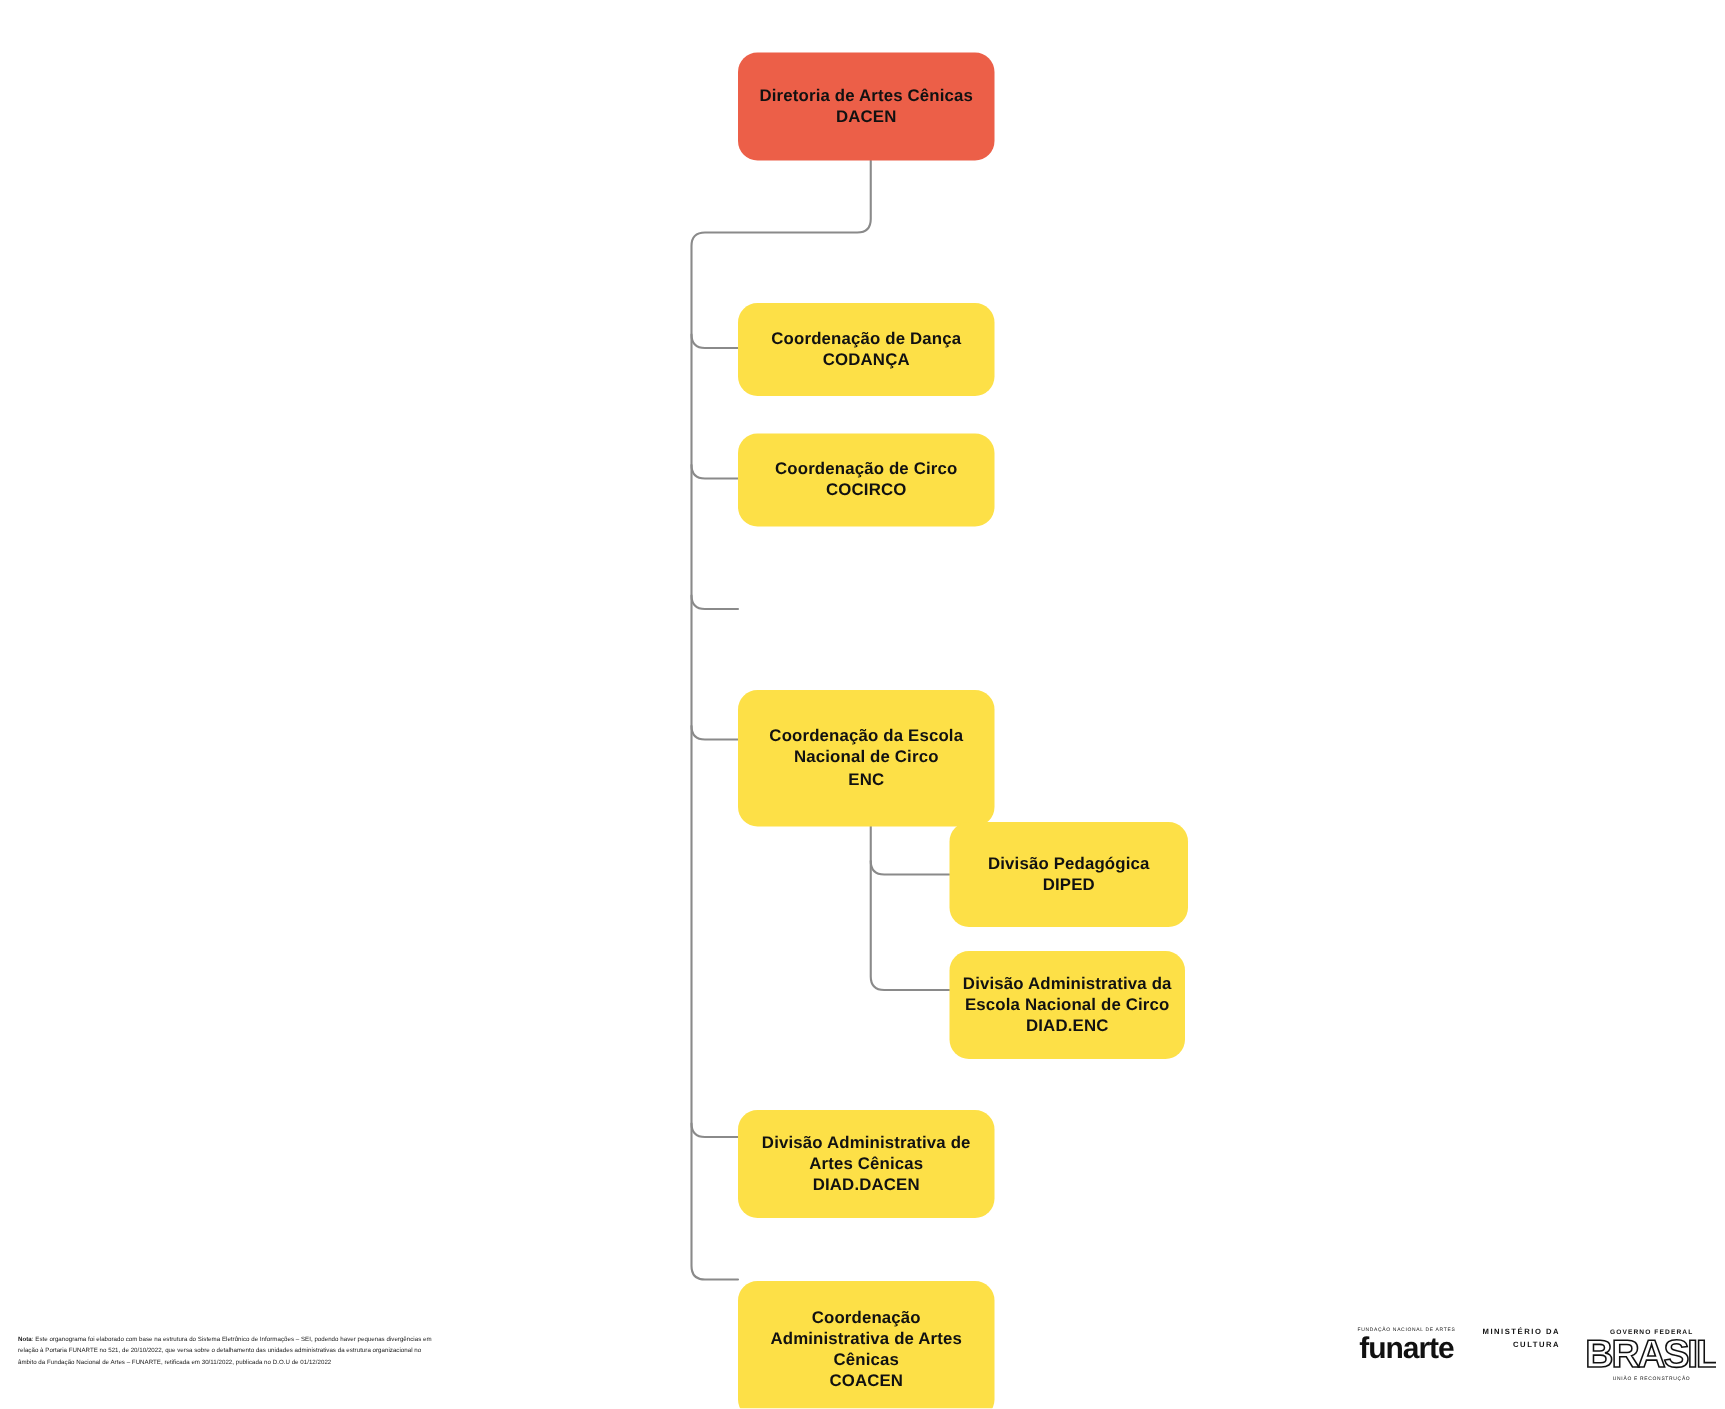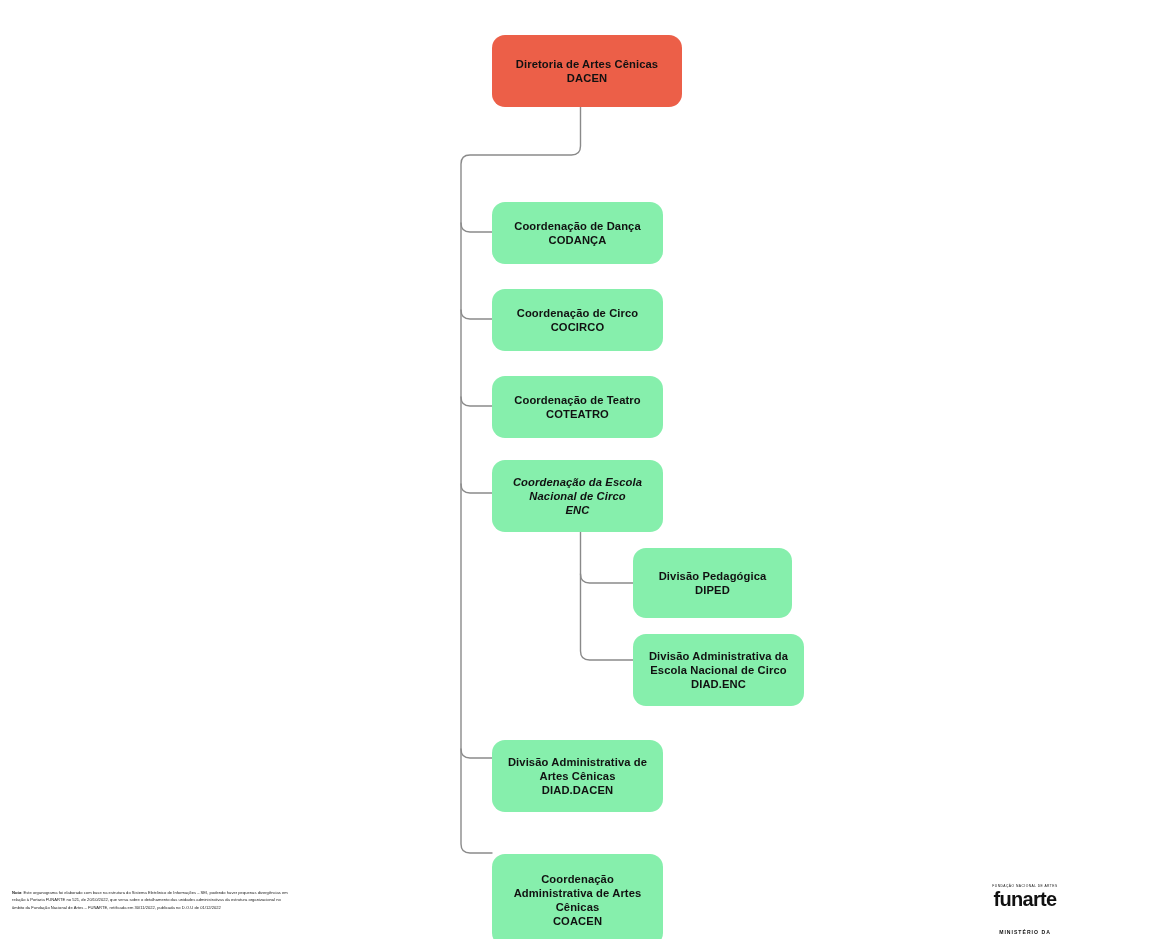--- a/index.html
+++ b/index.html
@@ -54,21 +54,21 @@
     letter-spacing: 0.01em;
   }
   .node .node-label {
     display: block;
     white-space: pre-line;
   }
   .node.root {
     background: #ec5f48;
   }
   .node.child {
-    background: #86efac;
+    background: #fde047;
   }
   
   #footnote {
     position: absolute;
     left: 12px;
     top: 889px;
     width: 400px;
     z-index: 3;
     font-size: 4.1px;
     line-height: 7.3px;
@@ -84,23 +84,22 @@
   }
   
   #logo-strip {
     position: absolute;
     left: 905px;
     top: 884px;
     width: 240px;
     height: 48px;
     z-index: 3;
     display: flex;
-    align-items: center;
+    align-items: flex-start;
     gap: 18px;
-    flex-direction: column;
   }
   .logo {
     display: flex;
     flex-direction: column;
     align-items: center;
     justify-content: center;
     color: #111111;
   }
   
   #logo-funarte .funarte-top {
@@ -173,52 +172,48 @@
     <path d="M 461 397 Q 461 406 470 406 L 492 406"></path>
 
     <path d="M 461 484 Q 461 493 470 493 L 492 493"></path>
 
     <path d="M 461 749 Q 461 758 470 758 L 492 758"></path>
 
     <path d="M 580.5 532 L 580.5 651 Q 580.5 660 589.5 660 L 633 660"></path>
     <path d="M 580.5 574 Q 580.5 583 589.5 583 L 633 583"></path>
   </svg>
 
-  <div class="node root" style="left:492px; top:35px; width:190px; height:72px;">
+  <div class="node root" style="left:492px; top:35px; width:171px; height:72px;">
     <span class="node-label">Diretoria de Artes Cênicas
 DACEN</span>
   </div>
 
   <div class="node child" style="left:492px; top:202px; width:171px; height:62px;">
     <span class="node-label">Coordenação de Dança
 CODANÇA</span>
   </div>
 
   <div class="node child" style="left:492px; top:289px; width:171px; height:62px;align-items:center;">
     <span class="node-label">Coordenação de Circo
 COCIRCO</span>
   </div>
 
-  <div class="node child" style="left:492px; top:376px; width:171px; height:62px;">
-    <span class="node-label">Coordenação de Teatro
-COTEATRO</span>
-  </div>
-
-  <div class="node child" style="left:492px; top:460px; width:171px; height:72px;font-style:italic;">
+
+  <div class="node child" style="left:492px; top:460px; width:171px; height:91px;">
     <span class="node-label">Coordenação da Escola
 Nacional de Circo
 ENC</span>
   </div>
 
   <div class="node child" style="left:633px; top:548px; width:159px; height:70px;">
     <span class="node-label">Divisão Pedagógica
 DIPED</span>
   </div>
 
-  <div class="node child" style="left:633px; top:634px; width:171px; height:72px;text-align:center;">
+  <div class="node child" style="left:633px; top:634px; width:157px; height:72px;text-align:center;">
     <span class="node-label">Divisão Administrativa da
 Escola Nacional de Circo
 DIAD.ENC</span>
   </div>
 
   <div class="node child" style="left:492px; top:724px; width:171px; height:72px;margin-top:16px;">
     <span class="node-label">Divisão Administrativa de
 Artes Cênicas
 DIAD.DACEN</span>
   </div>

